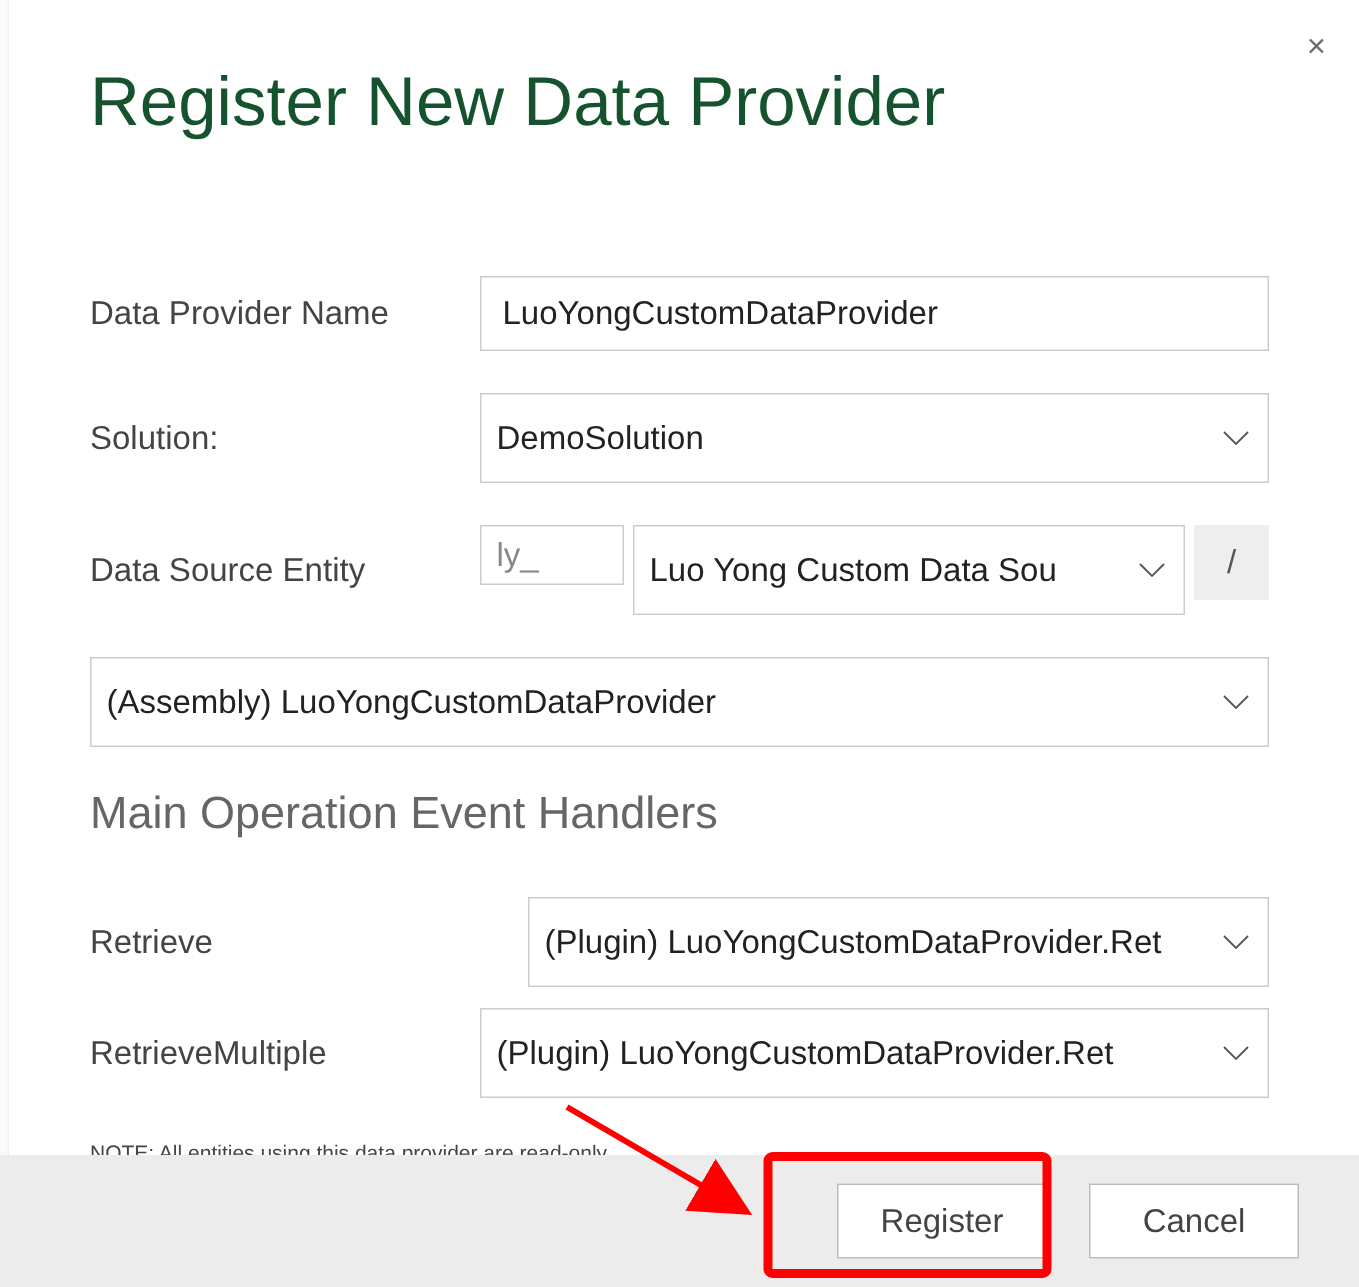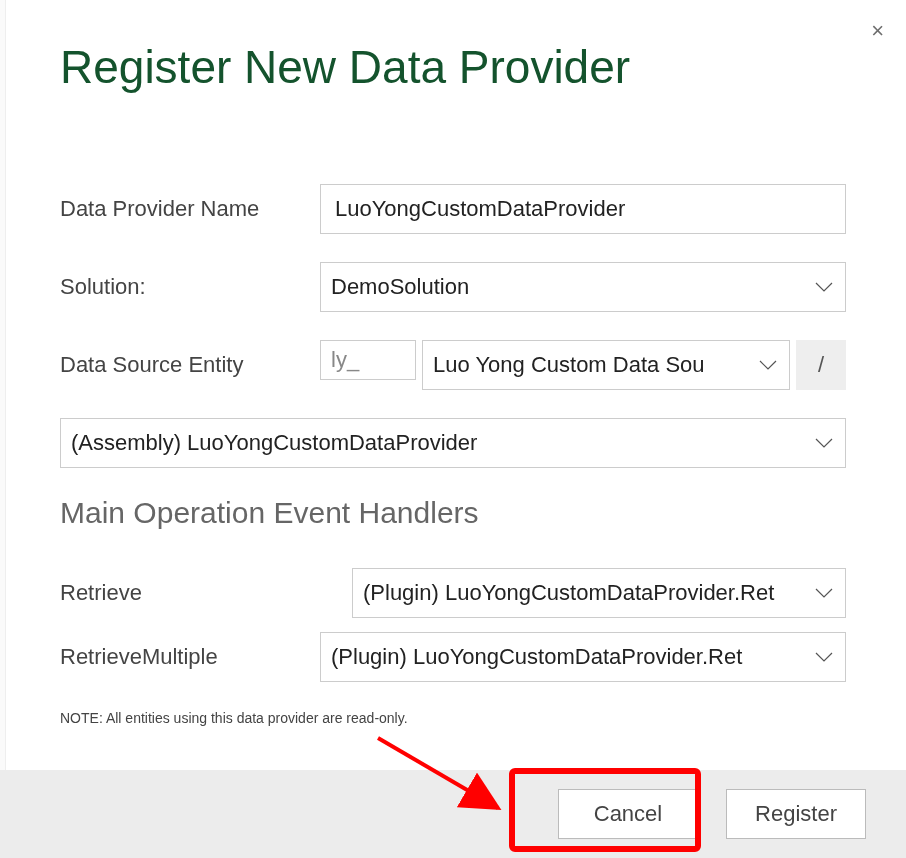--- a/index.html
+++ b/index.html
@@ -65,21 +65,21 @@
     padding: 10px 14px;
     font-family: inherit;
     color: #222;
     font-weight: 300;
     height: 50px;
   }
   .select-wrap {
     position: relative;
     flex: 1;
     border: 1px solid #ccc;
-    height: 50px;
+    height: 60px;
     display: flex;
     align-items: center;
     padding: 0 40px 0 10px;
     font-size: 22px;
     color: #222;
     font-weight: 300;
     background: #fff;
     cursor: pointer;
     overflow: hidden;
     white-space: nowrap;
@@ -255,22 +255,22 @@
         </span>
       </div>
     </div>
   </div>
 
   <div class="note">NOTE: All entities using this data provider are read-only.</div>
 
 </div>
 
 <div class="footer">
+  <button>Register</button>
   <button>Cancel</button>
-  <button>Register</button>
 </div>
 
 <div class="highlight-box" style="left:509px; top:768px; width:192px; height:84px;"></div>
 
 <svg class="arrow-svg" style="left:370px; top:730px;" width="160" height="100" viewBox="0 0 160 100">
   <defs>
     <marker id="ah" markerWidth="12" markerHeight="12" refX="9" refY="5" orient="auto">
       <path d="M0,0 L10,5 L0,10 Z" fill="#ff0000"></path>
     </marker>
   </defs>

